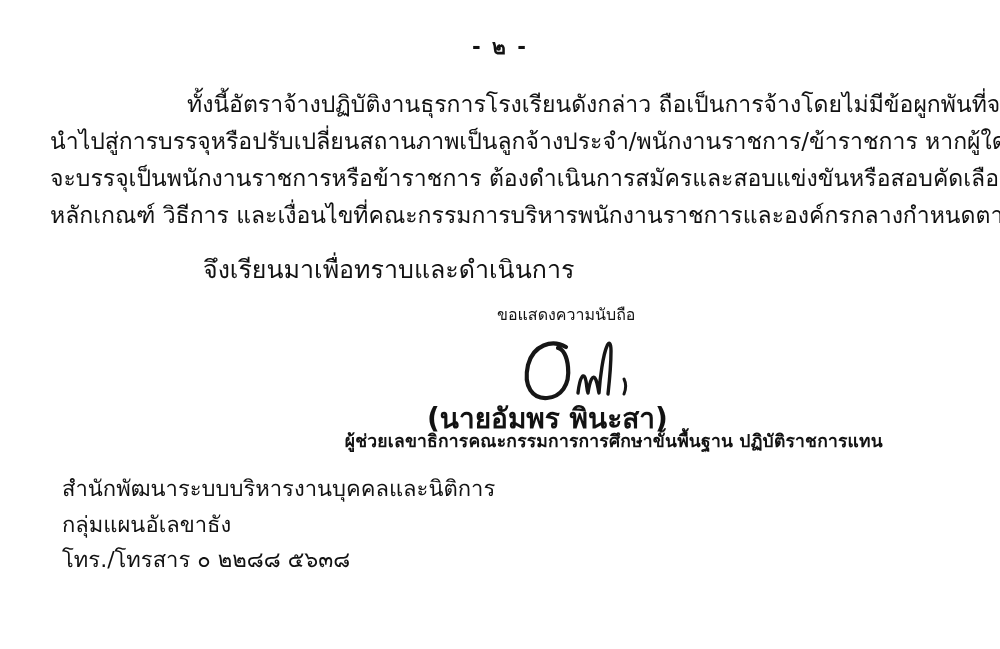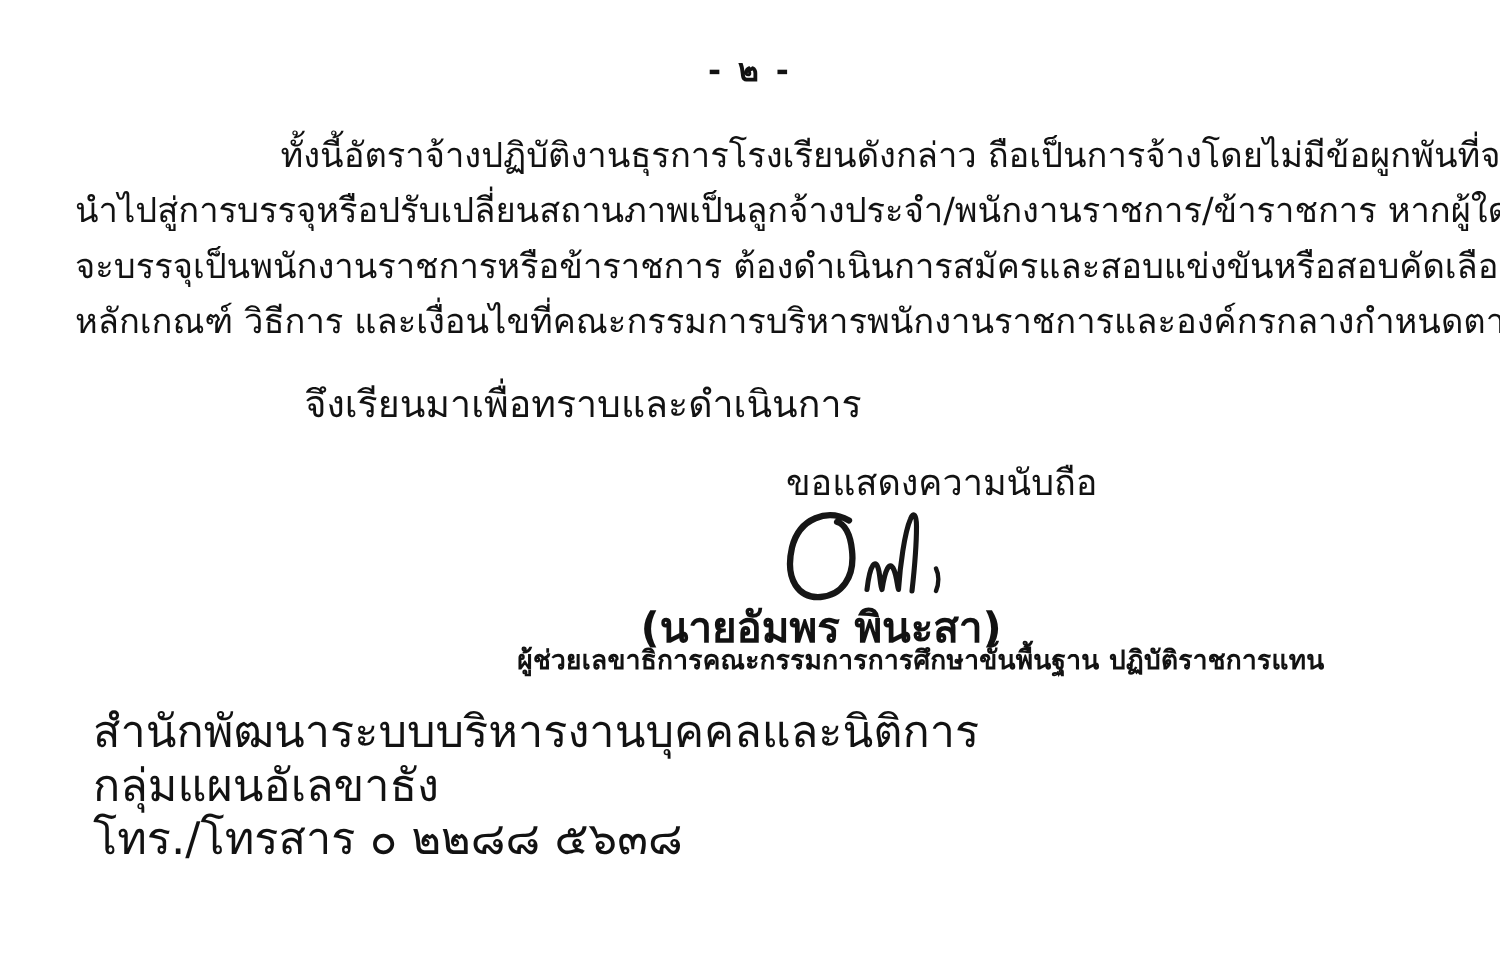--- a/index.html
+++ b/index.html
@@ -28,22 +28,22 @@
     white-space: nowrap;
   }
   .para .line.first { padding-left: 137px; }
   .closing-line {
     position: absolute;
     left: 203px; top: 249px;
     font-size: 25px;
   }
   .salutation {
     position: absolute;
-    left: 524px; top: 302px;
-    font-size: 24px;
+    left: 497px; top: 302px;
+    font-size: 16px;
   }
   .signature {
     position: absolute;
     left: 520px; top: 338px;
     width: 126px; height: 64px;
   }
   .signer-name {
     position: absolute;
     left: 427px; top: 396px; width: 300px;
     text-align: left;
@@ -55,21 +55,21 @@
     left: 293px; top: 431px; width: 590px;
     text-align: right;
     font-weight: bold;
     font-size: 17.5px;
     line-height: 21.5px;
     letter-spacing: 0.2px;
   }
   .contact {
     position: absolute;
     left: 62px; top: 471px;
-    font-size: 30px;
+    font-size: 22px;
     line-height: 35.5px;
   }
   svg path { fill: none; stroke: #161616; stroke-linecap: round; stroke-linejoin: round; }
 </style>
 </head>
 <body>
 
 <div class="page">
 
   <div class="pagenum">- ๒ -</div>

